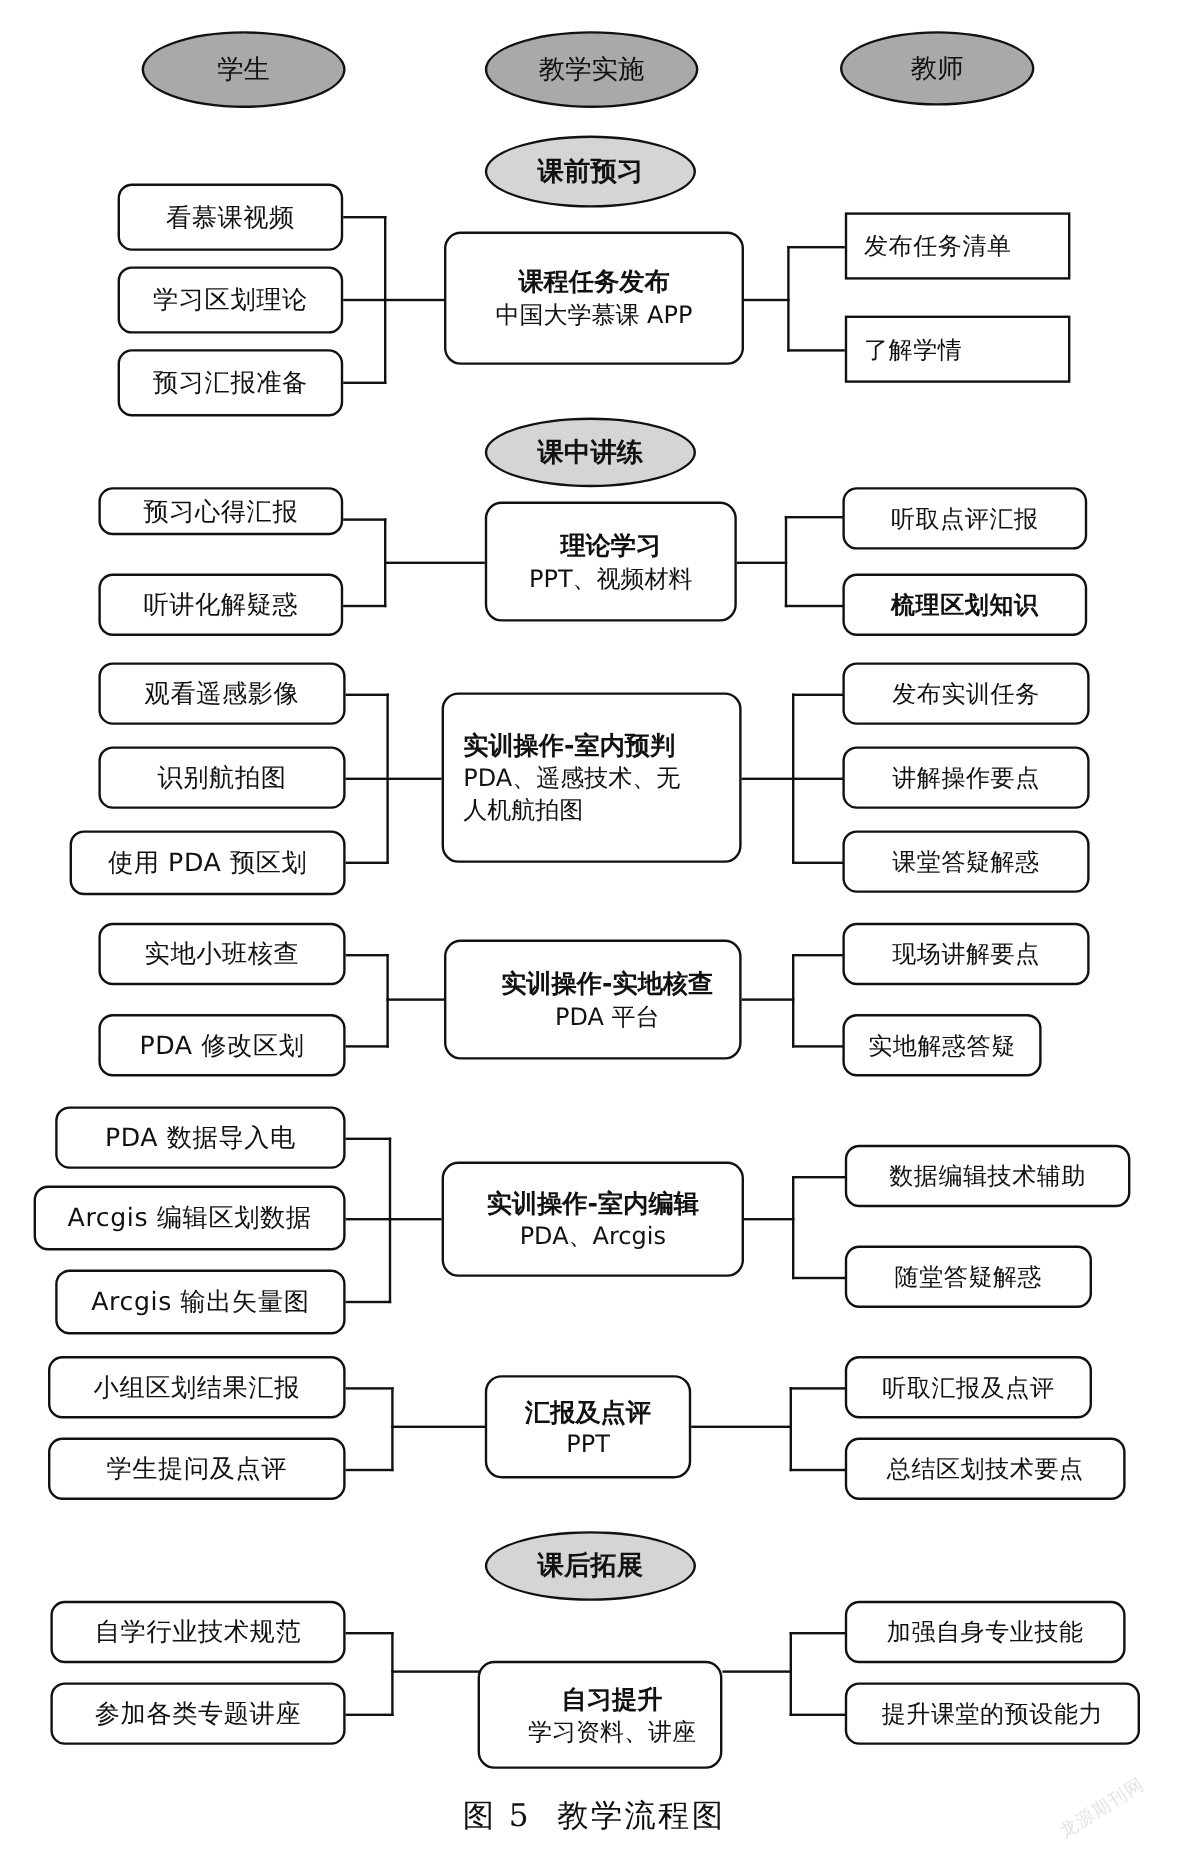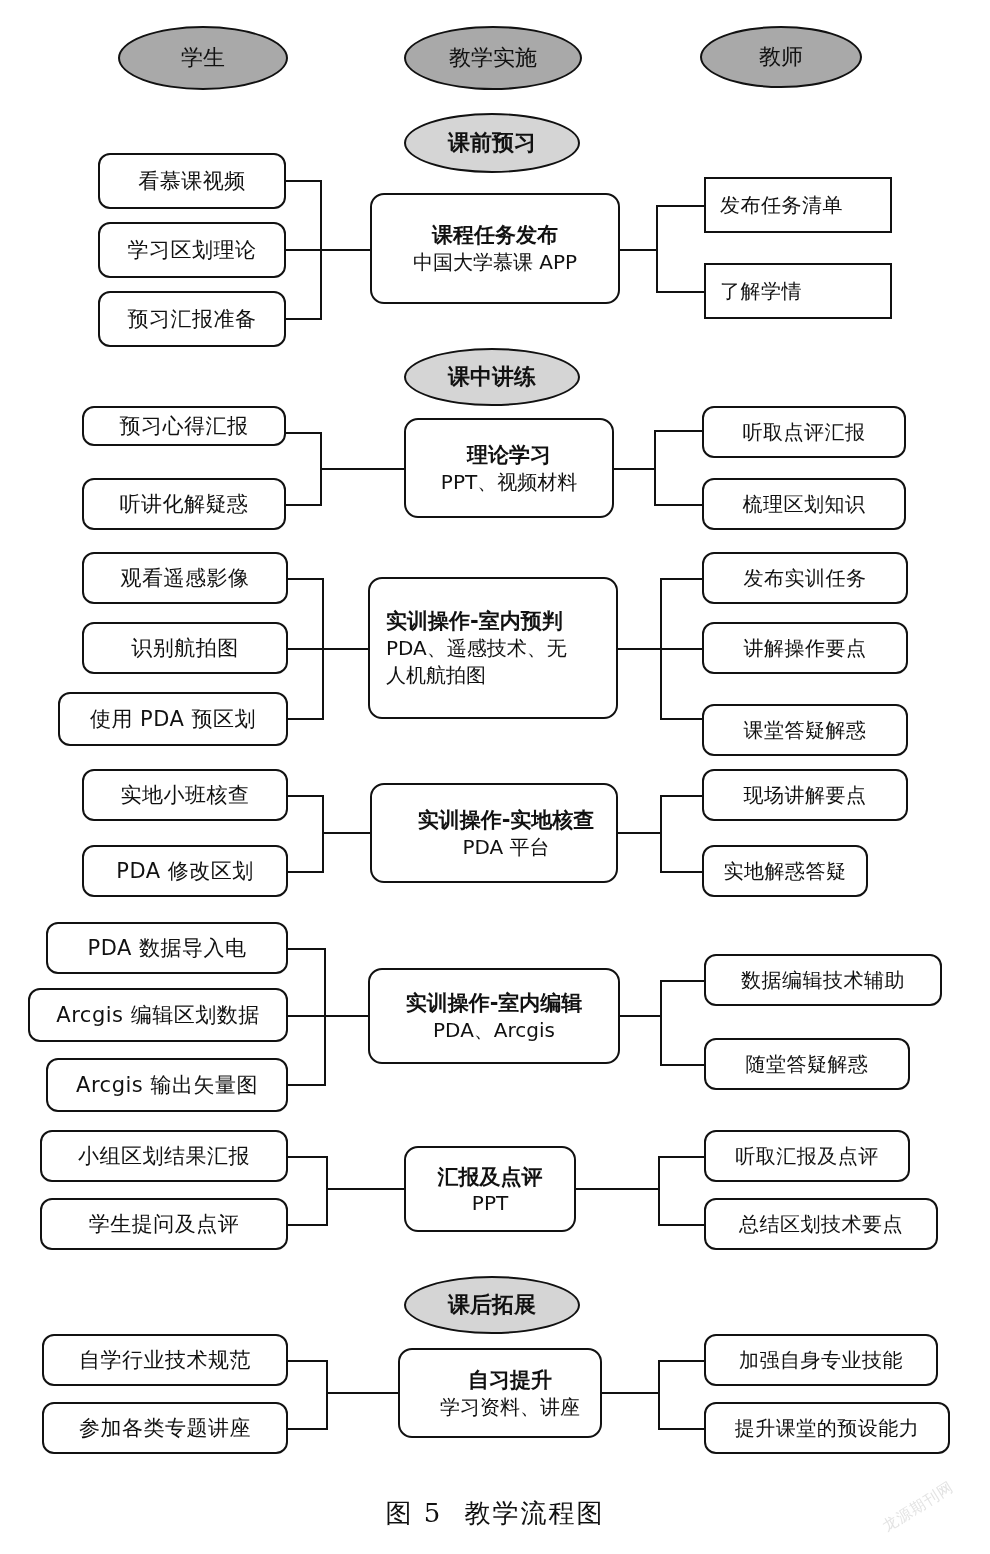--- a/index.html
+++ b/index.html
@@ -131,21 +131,21 @@
   </div>
 
   <div class="hline" style="left:614px;top:468px;width:42px;"></div>
   <div class="vline" style="left:654px;top:430px;height:76px;"></div>
   <div class="hline" style="left:654px;top:430px;width:50px;"></div>
   <div class="hline" style="left:654px;top:504px;width:50px;"></div>
 
   <div class="node rbox right-box center-txt" style="left:702px;top:406px;width:204px;height:52px;">
     <span class="line">听取点评汇报</span>
   </div>
-  <div class="node rbox right-box center-txt" style="left:702px;top:478px;width:204px;height:52px;">
+  <div class="node rbox right-box center-txt" style="left:702px;top:478px;width:204px;height:52px;font-weight:bold;">
     <span class="line">梳理区划知识</span>
   </div>
 
   <div class="node rbox left-box" style="left:82px;top:552px;width:206px;height:52px;">
     <span class="line">观看遥感影像</span>
   </div>
   <div class="node rbox left-box" style="left:82px;top:622px;width:206px;height:52px;">
     <span class="line">识别航拍图</span>
   </div>
   <div class="node rbox left-box" style="left:58px;top:692px;width:230px;height:54px;">
@@ -168,21 +168,21 @@
   <div class="hline" style="left:660px;top:578px;width:44px;"></div>
   <div class="hline" style="left:660px;top:648px;width:44px;"></div>
   <div class="hline" style="left:660px;top:718px;width:44px;"></div>
 
   <div class="node rbox right-box center-txt" style="left:702px;top:552px;width:206px;height:52px;">
     <span class="line">发布实训任务</span>
   </div>
   <div class="node rbox right-box center-txt" style="left:702px;top:622px;width:206px;height:52px;align-items:center;">
     <span class="line">讲解操作要点</span>
   </div>
-  <div class="node rbox right-box center-txt" style="left:702px;top:692px;width:206px;height:52px;margin-top:12px;">
+  <div class="node rbox right-box center-txt" style="left:702px;top:692px;width:206px;height:52px;">
     <span class="line">课堂答疑解惑</span>
   </div>
 
   <div class="node rbox left-box" style="left:82px;top:845px;width:206px;height:52px;">
     <span class="line">PDA 修改区划</span>
   </div>
   <div class="node rbox left-box" style="left:82px;top:769px;width:206px;height:52px;">
     <span class="line">实地小班核查</span>
   </div>
 
@@ -278,21 +278,21 @@
   </div>
   <div class="node rbox left-box" style="left:42px;top:1402px;width:246px;height:52px;">
     <span class="line">参加各类专题讲座</span>
   </div>
 
   <div class="hline" style="left:288px;top:1360px;width:40px;"></div>
   <div class="hline" style="left:288px;top:1428px;width:40px;"></div>
   <div class="vline" style="left:326px;top:1360px;height:70px;"></div>
   <div class="hline" style="left:326px;top:1392px;width:74px;"></div>
 
-  <div class="node center-box" style="left:398px;top:1348px;width:204px;height:90px;padding-left:20px;">
+  <div class="node center-box" style="left:398px;top:1384px;width:204px;height:90px;padding-left:20px;">
     <span class="line t1">自习提升</span>
     <span class="line t2">学习资料、讲座</span>
   </div>
 
   <div class="hline" style="left:602px;top:1392px;width:58px;"></div>
   <div class="vline" style="left:658px;top:1360px;height:70px;"></div>
   <div class="hline" style="left:658px;top:1360px;width:48px;"></div>
   <div class="hline" style="left:658px;top:1428px;width:48px;"></div>
 
   <div class="node rbox right-box center-txt" style="left:704px;top:1334px;width:234px;height:52px;">

